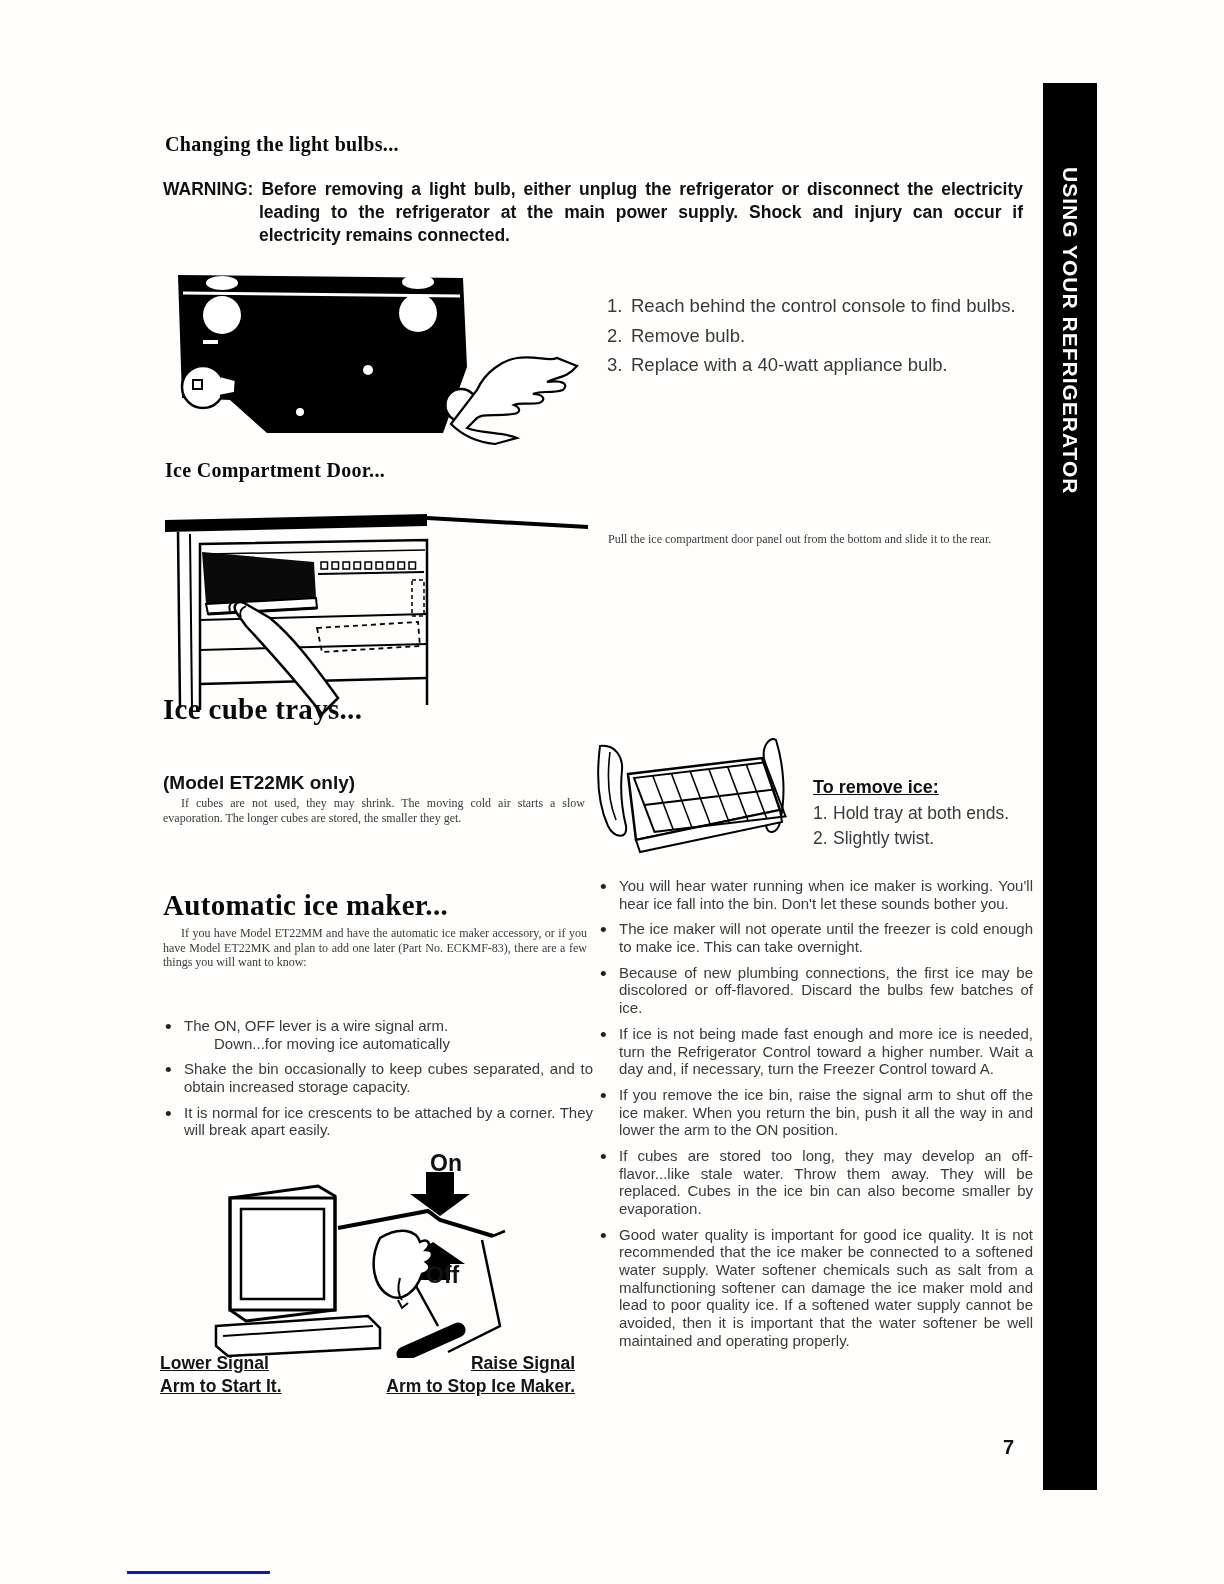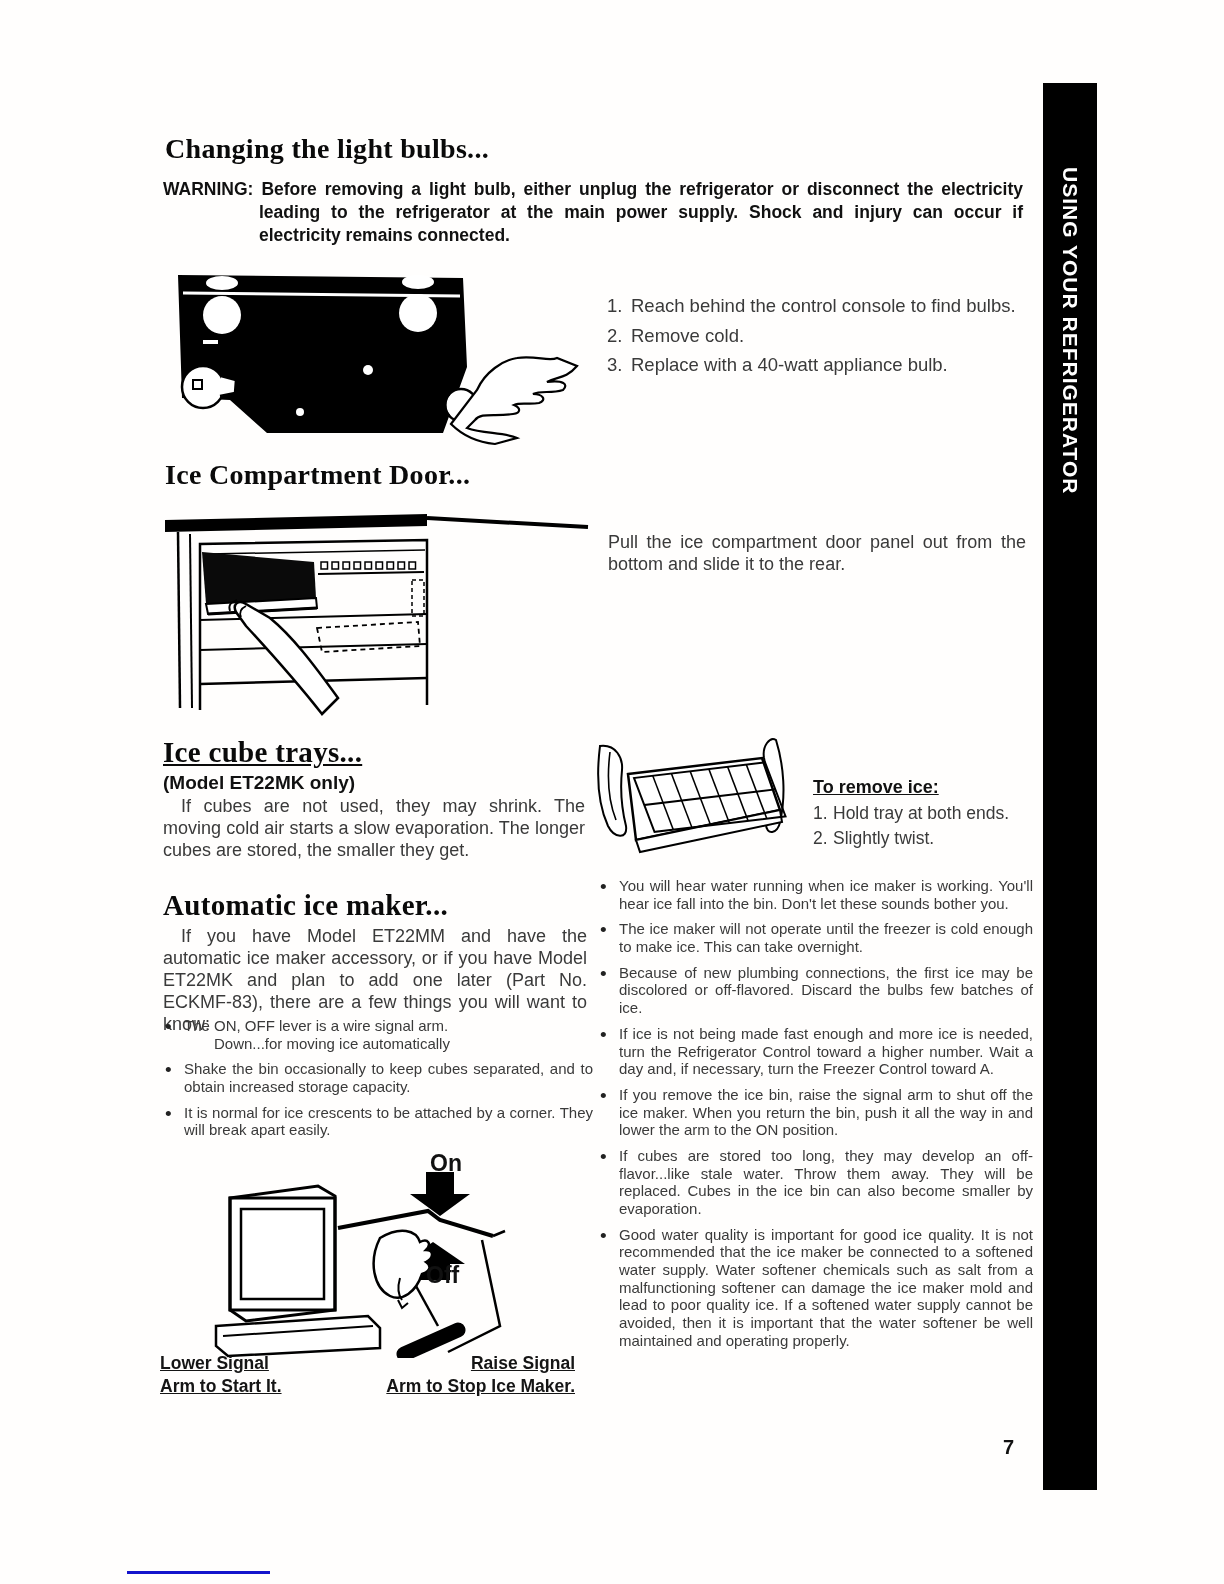--- a/index.html
+++ b/index.html
@@ -3,28 +3,28 @@
 <meta charset="utf-8">
 <style>
   * { margin:0; padding:0; box-sizing:border-box; }
   html,body { background:#ffffff; }
   .page {
     position:relative; width:1224px; height:1584px; background:#fffefd;
     font-family:"Liberation Sans", sans-serif; color:#363636; overflow:hidden;
   }
   .abs { position:absolute; }
   h1,h2,h3 { font-family:"Liberation Serif", serif; font-weight:bold; color:#0a0a0a; letter-spacing:0.3px; }
-  .h-big { font-size:28px; }
+  .h-big { font-size:20px; }
   .h-mid { font-size:29px; }
   .warning {
     width:860px; font-weight:bold; color:#111; font-size:17.5px; line-height:1.32;
     text-align:justify; padding-left:96px; text-indent:-96px;
   }
   .warning .wlabel { padding-right:8px; }
-  .body-txt { font-size:18px; line-height:1.22; text-align:justify; color:#3a3a3a; }
+  .body-txt { font-size:12px; line-height:1.22; text-align:justify; color:#3a3a3a;font-family:Liberation Serif, serif; }
   .indent-first { text-indent:18px; }
   .steps { list-style:none; font-size:18.5px; line-height:1.6; color:#3a3a3a; }
   .steps li .num { display:inline-block; width:24px; }
   .small-steps { list-style:none; font-size:17.5px; line-height:1.45; color:#3a3a3a; }
   .small-steps li .num { display:inline-block; width:20px; }
   .bold-lbl { font-weight:bold; color:#111; font-size:18px; }
   .bullets { list-style:none; }
   .bullets > li {
     position:relative; padding-left:19px; margin-bottom:8px;
     font-size:15px; line-height:1.18; text-align:justify; color:#3a3a3a;
@@ -72,21 +72,21 @@
       <rect x="28" y="118" width="9" height="9" fill="none" stroke="#000" stroke-width="2"></rect>
       <circle cx="296" cy="143" r="16" fill="#fff" stroke="#000" stroke-width="2.5"></circle>
       <path d="M285,132 a16,16 0 0,0 0,22" stroke="#000" stroke-width="1.8" fill="none"></path>
       <path d="M281,136 a14,14 0 0,0 0,14" stroke="#000" stroke-width="1.8" fill="none"></path>
       <path d="M312,128 C320,110 338,98 352,96 C370,93 384,100 392,96 L412,104 C400,118 392,114 382,120 C398,118 404,122 398,128 C386,132 376,128 368,132 C378,132 382,138 374,141 C364,143 356,140 349,143 C356,146 356,151 348,152 C330,155 316,150 310,158 L302,166 C318,172 338,170 352,176 L330,182 C310,180 296,172 286,162 Z" fill="#fff" stroke="#000" stroke-width="2.2"></path>
     </svg>
   </div>
 
   <ol class="abs steps" style="left:607px; top:291px; width:430px;">
     <li><span class="num">1.</span><span>Reach behind the control console to find bulbs.</span></li>
-    <li><span class="num">2.</span><span>Remove cold.</span></li>
+    <li><span class="num">2.</span><span>Remove bulb.</span></li>
     <li><span class="num">3.</span><span>Replace with a 40-watt appliance bulb.</span></li>
   </ol>
 
   <h2 class="abs h-big" style="left:165px; top:459px;">Ice Compartment Door...</h2>
 
   <div class="abs" style="left:140px; top:500px; width:460px; height:220px;">
     <svg width="460" height="220" viewBox="0 0 460 220">
       <polygon points="25,20 287,14 287,26 25,32" fill="#000"></polygon>
       <line x1="287" y1="18" x2="448" y2="27" stroke="#000" stroke-width="4"></line>
       <line x1="38" y1="32" x2="40" y2="208" stroke="#000" stroke-width="2.5"></line>
@@ -114,21 +114,21 @@
       <line x1="60" y1="184" x2="287" y2="178" stroke="#000" stroke-width="2.5"></line>
       <path d="M177,128 L278,122 L280,146 L182,152 Z" fill="none" stroke="#000" stroke-width="1.8" stroke-dasharray="5 4"></path>
       <path d="M182,214 C152,176 130,152 106,126 L96,112 C92,104 99,99 106,104 L130,118 C152,136 172,162 198,198 Z" fill="#fff" stroke="#000" stroke-width="2.5"></path>
       <path d="M97,100 q-10,3 -7,11" fill="none" stroke="#000" stroke-width="1.8"></path>
       <path d="M106,106 q-8,4 -5,11" fill="none" stroke="#000" stroke-width="1.8"></path>
     </svg>
   </div>
 
   <p class="abs body-txt" style="left:608px; top:532px; width:418px;">Pull the ice compartment door panel out from the bottom and slide it to the rear.</p>
 
-  <h3 class="abs h-mid" style="left:163px; top:736px;text-decoration:underline;">Ice cube trays...</h3>
+  <h3 class="abs h-mid" style="left:163px; top:693px;">Ice cube trays...</h3>
   <div class="abs bold-lbl" style="left:163px; top:772px; font-size:19px;">(Model ET22MK only)</div>
   <p class="abs body-txt indent-first" style="left:163px; top:796px; width:422px;">If cubes are not used, they may shrink. The moving cold air starts a slow evaporation. The longer cubes are stored, the smaller they get.</p>
 
   <div class="abs" style="left:570px; top:718px; width:240px; height:140px;">
     <svg width="240" height="140" viewBox="0 0 240 140">
       <path d="M30,28 C26,60 28,86 38,108 C44,120 58,122 56,108 C52,92 50,72 52,52 C53,40 46,26 30,28 Z" fill="#fff" stroke="#000" stroke-width="2"></path>
       <path d="M40,34 C37,58 38,82 46,102" fill="none" stroke="#000" stroke-width="1.6"></path>
       <path d="M206,22 C214,48 216,78 210,104 C208,116 196,118 196,106 C198,86 198,60 194,40 C192,28 200,18 206,22 Z" fill="#fff" stroke="#000" stroke-width="2"></path>
       <polygon points="58,56 192,40 210,92 66,122" fill="#fff" stroke="#000" stroke-width="2.5"></polygon>
       <polygon points="66,122 210,92 212,104 70,134" fill="#fff" stroke="#000" stroke-width="2"></polygon>

